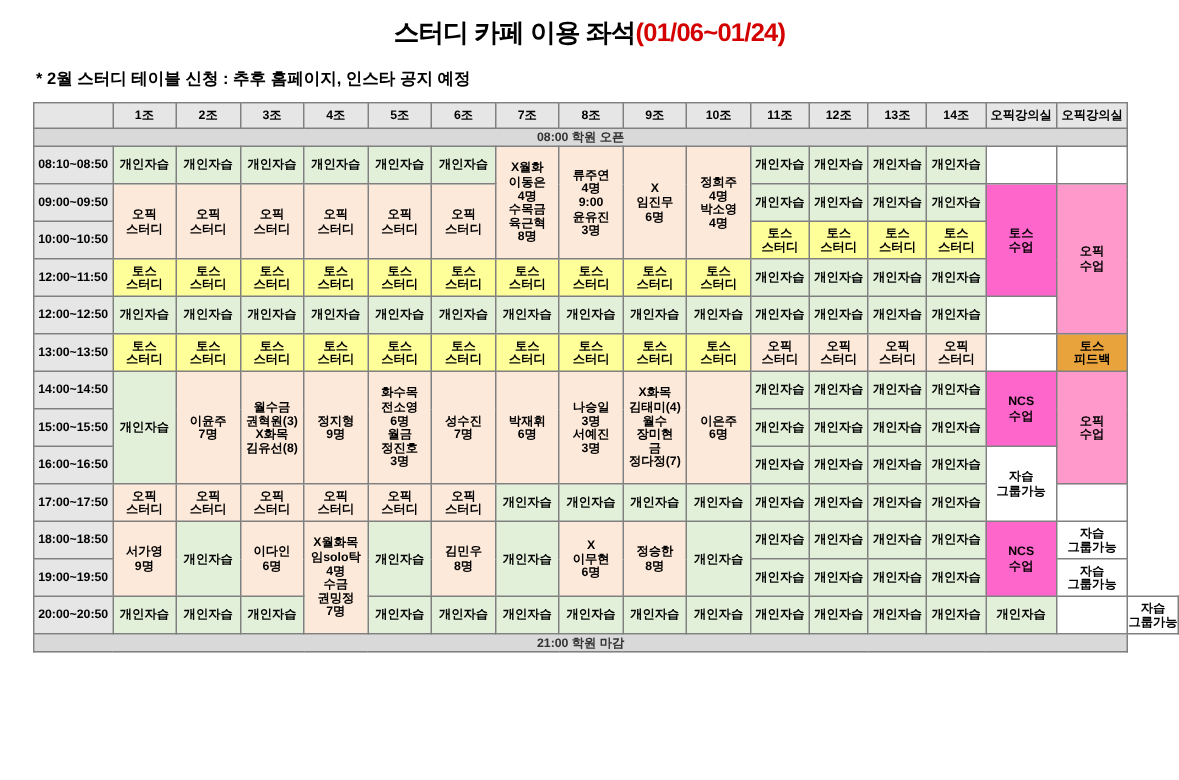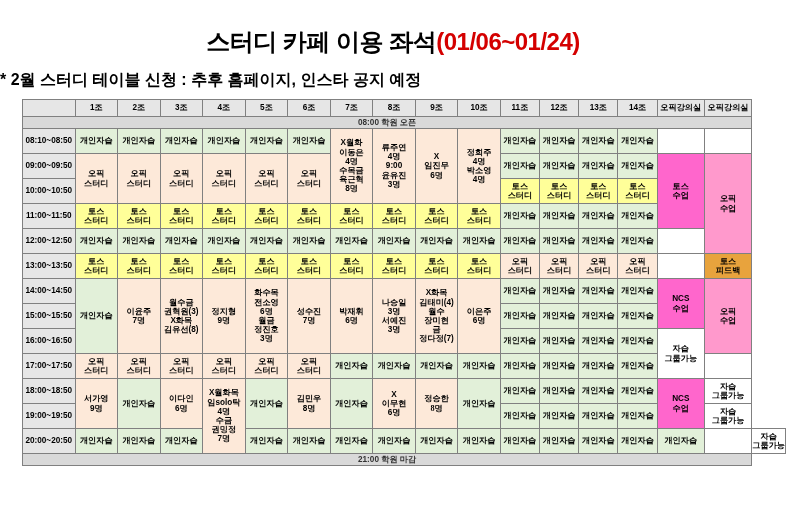--- a/index.html
+++ b/index.html
@@ -6,29 +6,30 @@
   body{
     width:786px;height:520px;
     background:#ffffff;
     font-family:"Liberation Sans","DejaVu Sans",sans-serif;
     color:#000;
     overflow:hidden;
   }
   .page{position:relative;width:786px;height:520px;}
   .title{
     text-align:center;
-    font-size:24px;
+    font-size:17px;
     font-weight:bold;
-    margin-top:26px;
+    margin-top:10px;
     letter-spacing:-0.5px;
   }
   .title .red{color:#d40000;}
   .subtitle{
     margin-top:12px;
-    font-size:16px;
+    margin-left:24px;
+    font-size:11px;
     font-weight:bold;
   }
   table.grid{
     border-collapse:collapse;
     margin-left:22px;
     margin-top:8px;
     table-layout:fixed;
   }
   table.grid td,table.grid th{
     border:1px solid #808080;
@@ -143,21 +144,21 @@
           <td class="cell-pinklight" rowspan="4" style="height: 96px;">오픽<br>수업</td>
         </tr>
         <tr>
           <td class="timecol">10:00~10:50</td>
           <td class="cell-yellow" style="height: 24px;">토스<br>스터디</td>
           <td class="cell-yellow" style="height: 24px;">토스<br>스터디</td>
           <td class="cell-yellow" style="height: 24px;">토스<br>스터디</td>
           <td class="cell-yellow" style="height: 24px;">토스<br>스터디</td>
         </tr>
         <tr>
-          <td class="timecol">11:00~11:50</td>
+          <td class="timecol">12:00~11:50</td>
           <td class="cell-yellow" style="height: 24px;">토스<br>스터디</td>
           <td class="cell-yellow" style="height: 24px;">토스<br>스터디</td>
           <td class="cell-yellow" style="height: 24px;">토스<br>스터디</td>
           <td class="cell-yellow" style="height: 24px;">토스<br>스터디</td>
           <td class="cell-yellow" style="height: 24px;">토스<br>스터디</td>
           <td class="cell-yellow" style="height: 24px;">토스<br>스터디</td>
           <td class="cell-yellow" style="height: 24px;">토스<br>스터디</td>
           <td class="cell-yellow" style="height: 24px;">토스<br>스터디</td>
           <td class="cell-yellow" style="height: 24px;">토스<br>스터디</td>
           <td class="cell-yellow" style="height: 24px;">토스<br>스터디</td>
@@ -257,21 +258,21 @@
         <tr>
           <td class="timecol">18:00~18:50</td>
           <td class="cell-orange" rowspan="2" style="height: 48px;">서가영<br>9명</td>
           <td class="cell-ind" rowspan="2" style="height: 48px;">개인자습</td>
           <td class="cell-orange" rowspan="2" style="height: 48px; text-align: center;">이다인<br>6명</td>
           <td class="cell-orange small" rowspan="3" style="height: 72px;">X월화목<br>임solo탁<br>4명<br>수금<br>권밍정<br>7명</td>
           <td class="cell-ind" rowspan="2" style="height: 48px;">개인자습</td>
           <td class="cell-orange" rowspan="2" style="height: 48px; text-align: center;">김민우<br>8명</td>
           <td class="cell-ind" rowspan="2" style="height: 48px;">개인자습</td>
           <td class="cell-orange" rowspan="2" style="height: 48px;">X<br>이무현<br>6명</td>
-          <td class="cell-orange" rowspan="2" style="height: 48px; font-family: Liberation Serif, serif;">정승한<br>8명</td>
+          <td class="cell-orange" rowspan="2" style="height: 48px;">정승한<br>8명</td>
           <td class="cell-ind" rowspan="2" style="height: 48px;">개인자습</td>
           <td class="cell-ind" style="height: 24px;">개인자습</td>
           <td class="cell-ind" style="height: 24px;">개인자습</td>
           <td class="cell-ind" style="height: 24px;">개인자습</td>
           <td class="cell-ind" style="height: 24px;">개인자습</td>
           <td class="cell-pink" rowspan="2" style="height: 48px;">NCS<br>수업</td>
           <td class="cell-white" style="height: 24px;">자습<br>그룹가능</td>
         </tr>
         <tr>
           <td class="timecol">19:00~19:50</td>

